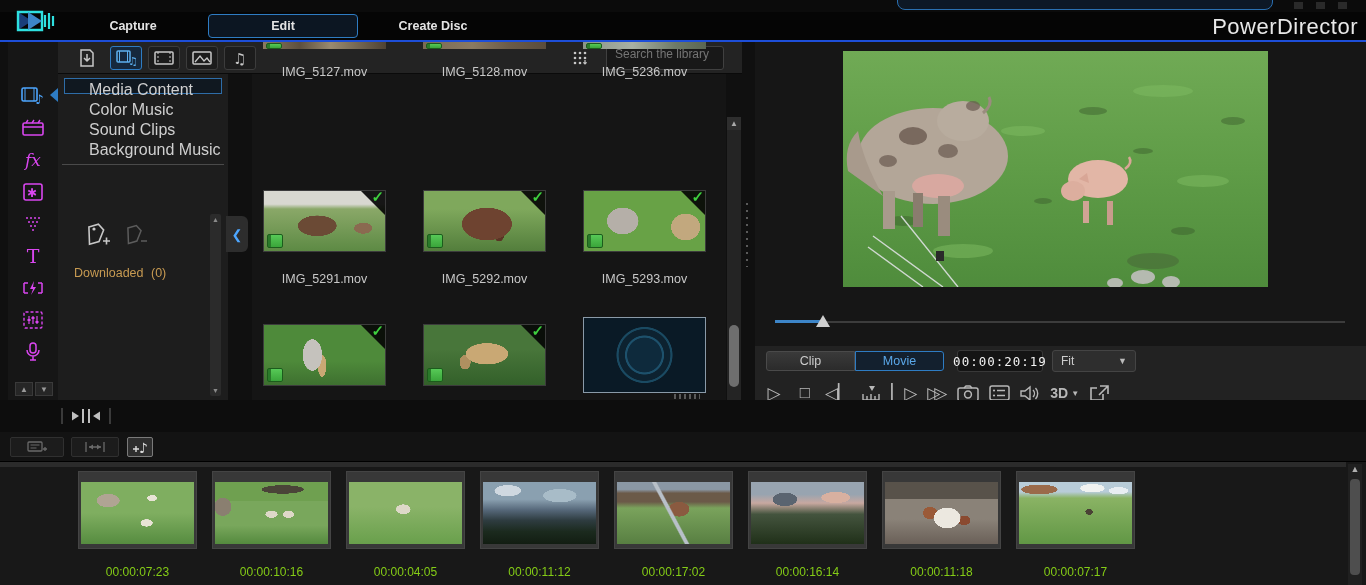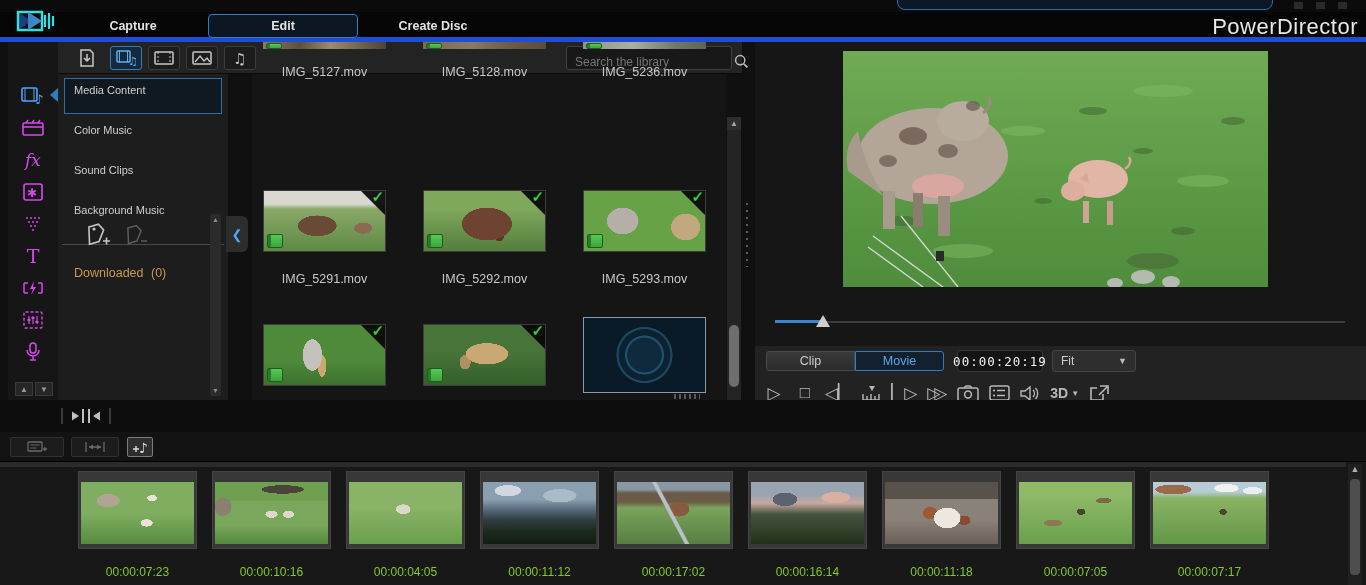--- a/index.html
+++ b/index.html
@@ -8,21 +8,21 @@
   #root { position:relative; width:1366px; height:585px; background:#0d0d0d; }
 
   
   #top-strip { position:absolute; left:0; top:0; width:1366px; height:12px; background:#0b0b0b; }
   #top-pill { position:absolute; left:897px; top:-8px; width:376px; height:18px;
               border:1px solid #2a6fb0; border-radius:8px; background:#0d1826; }
   .top-glyph { position:absolute; top:2px; width:9px; height:7px; background:#2a2a2a; }
 
   
   #header { position:absolute; left:0; top:12px; width:1366px; height:30px; background:#050505;
-            border-bottom:5px solid #1d4ed8; }
+            border-bottom:2px solid #1d4ed8; }
   #logo { position:absolute; left:14px; top:-8px; }
   #tabs { position:absolute; left:58px; top:0; height:30px; display:flex; }
   .tab { width:150px; height:24px; margin-top:2px; display:flex; align-items:center; justify-content:center;
          color:#e4e4e4; font-size:12.5px; font-weight:bold; cursor:pointer; border:1px solid transparent; border-radius:4px; }
   .tab.active { border-color:#2e7cc3; background:#0c1622; }
   #app-title { position:absolute; right:8px; top:2px; font-size:22px; font-weight:300; color:#e8e8e8; letter-spacing:.5px; }
 
   
   #main { position:absolute; left:0; top:42px; width:1366px; height:358px; background:#101010; }
 
@@ -37,29 +37,29 @@
                 border-top:7px solid transparent; border-bottom:7px solid transparent; border-right:8px solid #2e7cc3; }
   .rail-scroll { position:absolute; bottom:4px; width:18px; height:14px; background:#262626; border:1px solid #3a3a3a;
                  color:#999; font-size:8px; display:flex; align-items:center; justify-content:center; cursor:pointer; }
 
   
   #lib-toolbar { position:absolute; left:58px; top:0; width:684px; height:32px; background:#232323; border-bottom:1px solid #0a0a0a; }
   .tool-btn { position:absolute; top:4px; height:24px; display:flex; align-items:center; justify-content:center;
               border-radius:3px; cursor:pointer; color:#c8c8c8; }
   .filter-btn { width:32px; border:1px solid #3c3c3c; background:#1c1c1c; }
   .filter-btn.active { background:#123; background:#15283d; border-color:#2e7cc3; color:#5db0f0; }
-  #search-box { position:absolute; right:10px; top:4px; width:166px; height:24px; background:#181818;
-                border:1px solid #404040; border-radius:3px; display:flex; align-items:flex-end; }
+  #search-box { position:absolute; right:18px; top:4px; width:118px; height:24px; background:#181818;
+                border:1px solid #404040; border-radius:3px; display:flex; align-items:flex-start; }
   #search-input { flex:1; background:transparent; border:none; outline:none; color:#bbb; font-size:12px; padding:0 4px 0 8px;
                   font-family:"Liberation Sans", sans-serif; }
 
   
   #explorer { position:absolute; left:58px; top:32px; width:170px; height:326px; background:#1d1d1d; }
-  .exp-item { position:relative; margin:4px 6px 0 6px; height:36px; line-height:22px; padding-left:9px;
-              color:#cfcfcf; font-size:11px; border:1px solid transparent; cursor:pointer; }
+  .exp-item { position:relative; margin:4px 6px 0 6px; height:16px; line-height:22px; padding-left:24px;
+              color:#cfcfcf; font-size:16px; border:1px solid transparent; cursor:pointer; }
   .exp-item.selected { border-color:#2e6da8; background:#101820; }
   #exp-divider { margin:10px 4px 0 4px; border-top:1px solid #4a4a4a; }
   .tag-btn { position:absolute; cursor:pointer; }
   #downloaded { position:absolute; left:16px; top:192px; font-size:12.5px; color:#c89b52; cursor:pointer; }
   #exp-scrollbar { position:absolute; left:152px; top:140px; width:11px; height:182px; background:#2b2b2b; border-radius:2px; }
   .exp-sb-arrow { position:absolute; left:0; width:11px; color:#8a8a8a; font-size:7px; text-align:center; cursor:pointer; }
   #collapse-tab { position:absolute; left:168px; top:142px; width:22px; height:36px; background:#2d2d2d;
                   border-radius:0 6px 6px 0; color:#4da6ff; font-size:13px; display:flex; align-items:center; justify-content:center; cursor:pointer; }
 
   
@@ -692,26 +692,20 @@
           <div class="clip-dur">00:00:16:14</div>
         </div>
         <div class="clip">
           <div class="clip-frame">
             <div class="clip-art art-pinto-barn"></div>
           </div>
           <div class="clip-dur">00:00:11:18</div>
         </div>
         <div class="clip">
           <div class="clip-frame">
-            <div class="clip-art art-pasture"></div>
-          </div>
-          <div class="clip-dur">00:00:07:05</div>
-        </div>
-        <div class="clip">
-          <div class="clip-frame">
             <div class="clip-art art-pasture-sky"></div>
           </div>
           <div class="clip-dur">00:00:07:17</div>
         </div>
       </div>
 
     <div id="tl-scrollbar">
       <div id="tl-sb-up">▲</div>
       <div id="tl-sb-thumb"></div>
     </div>

